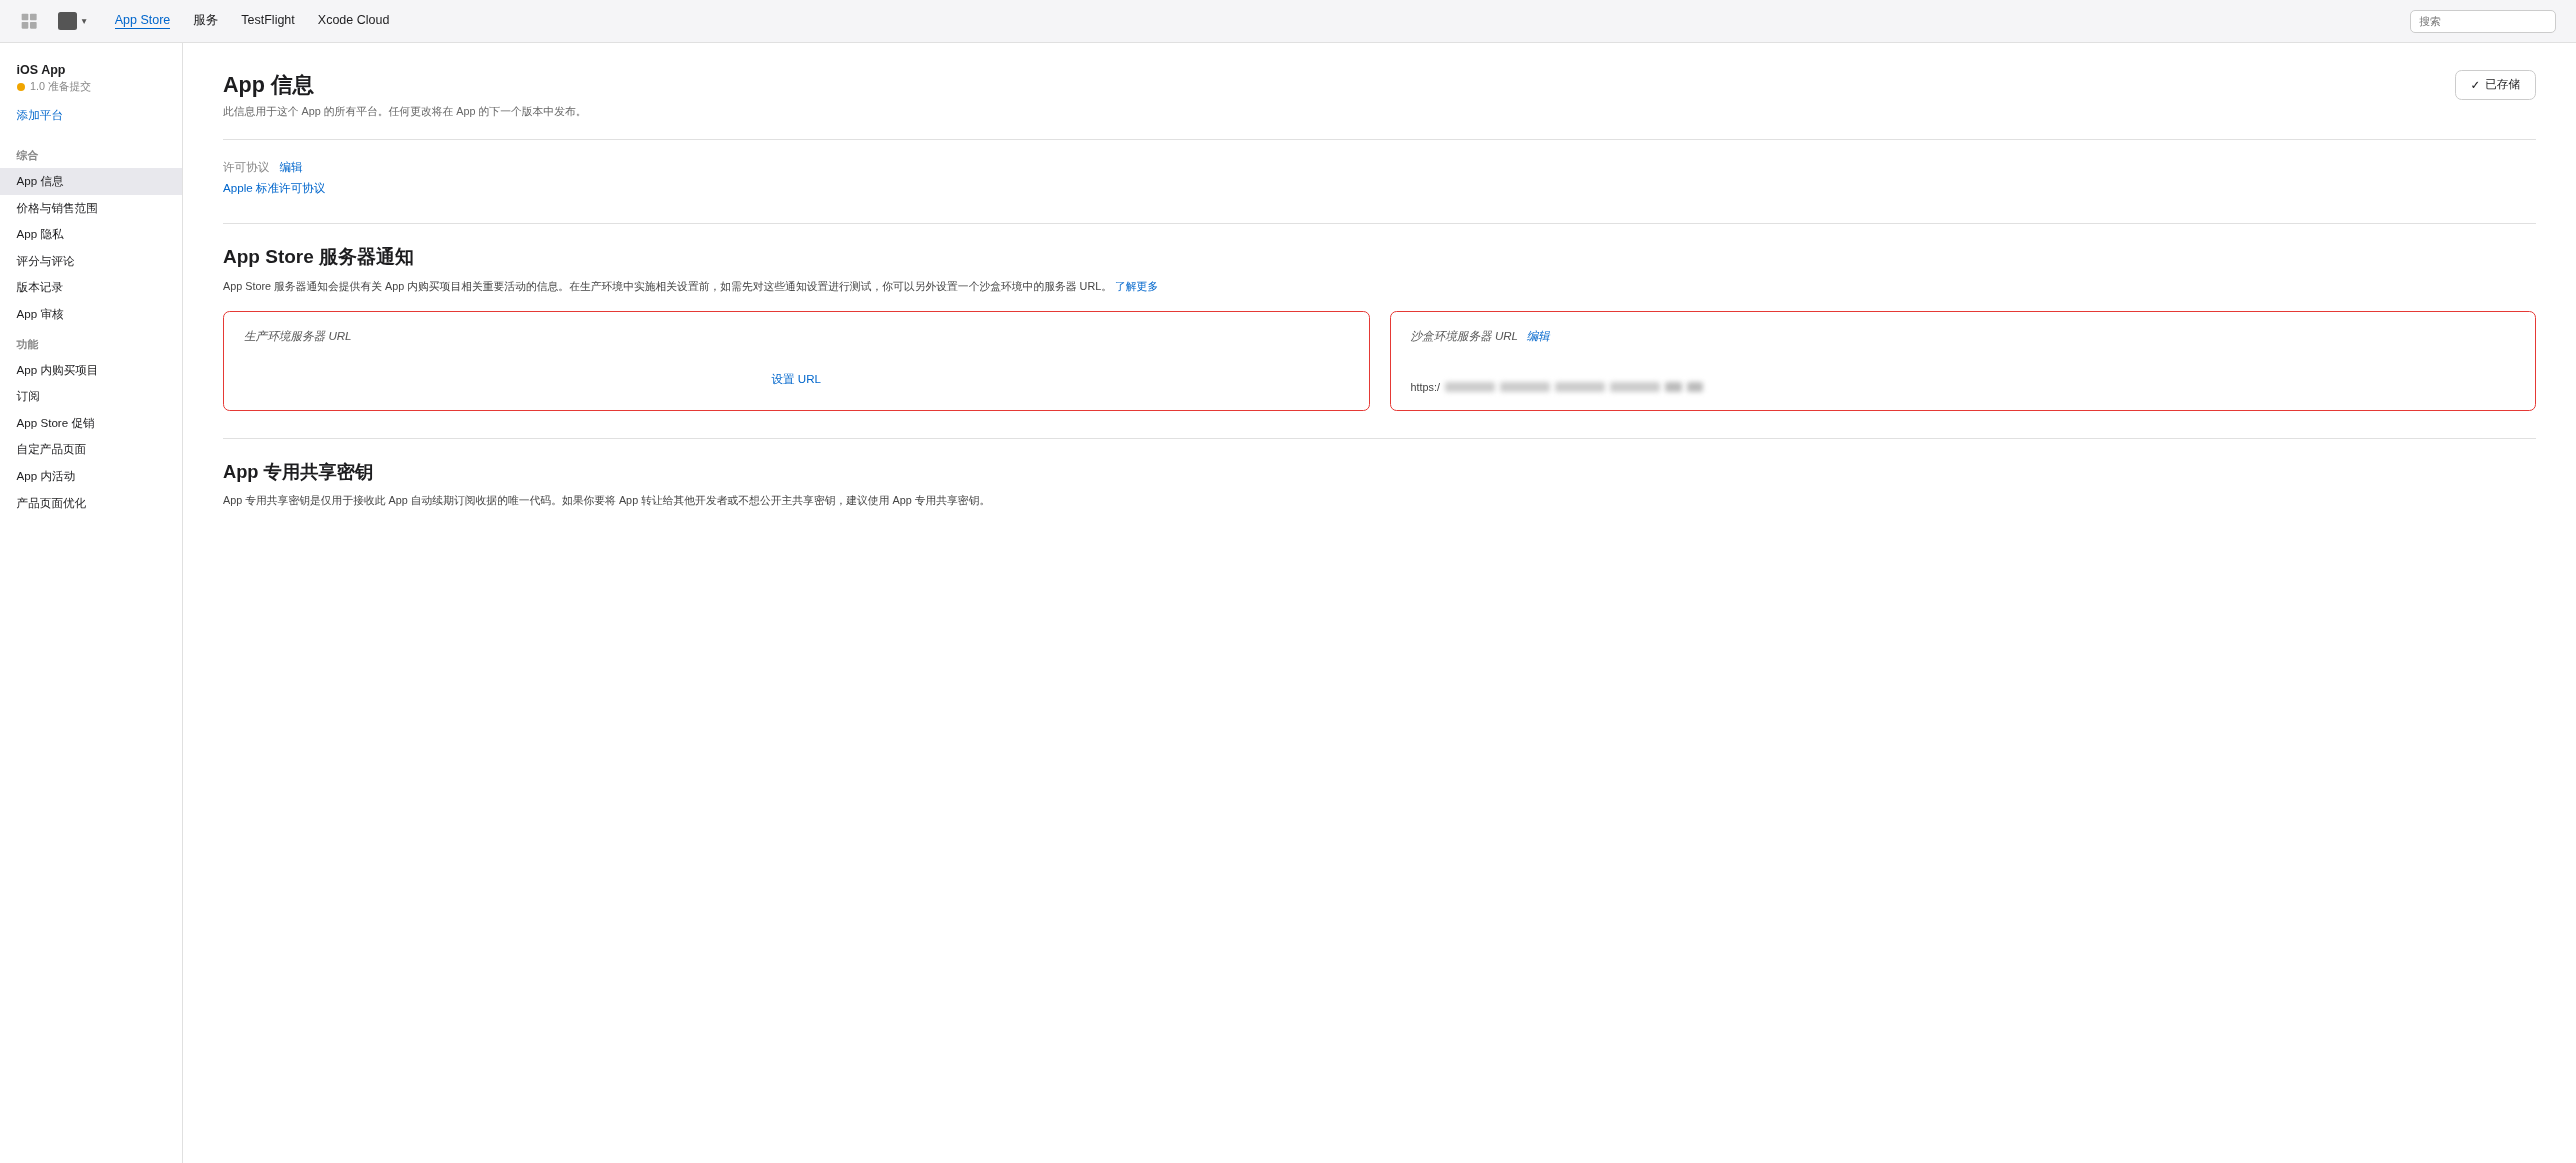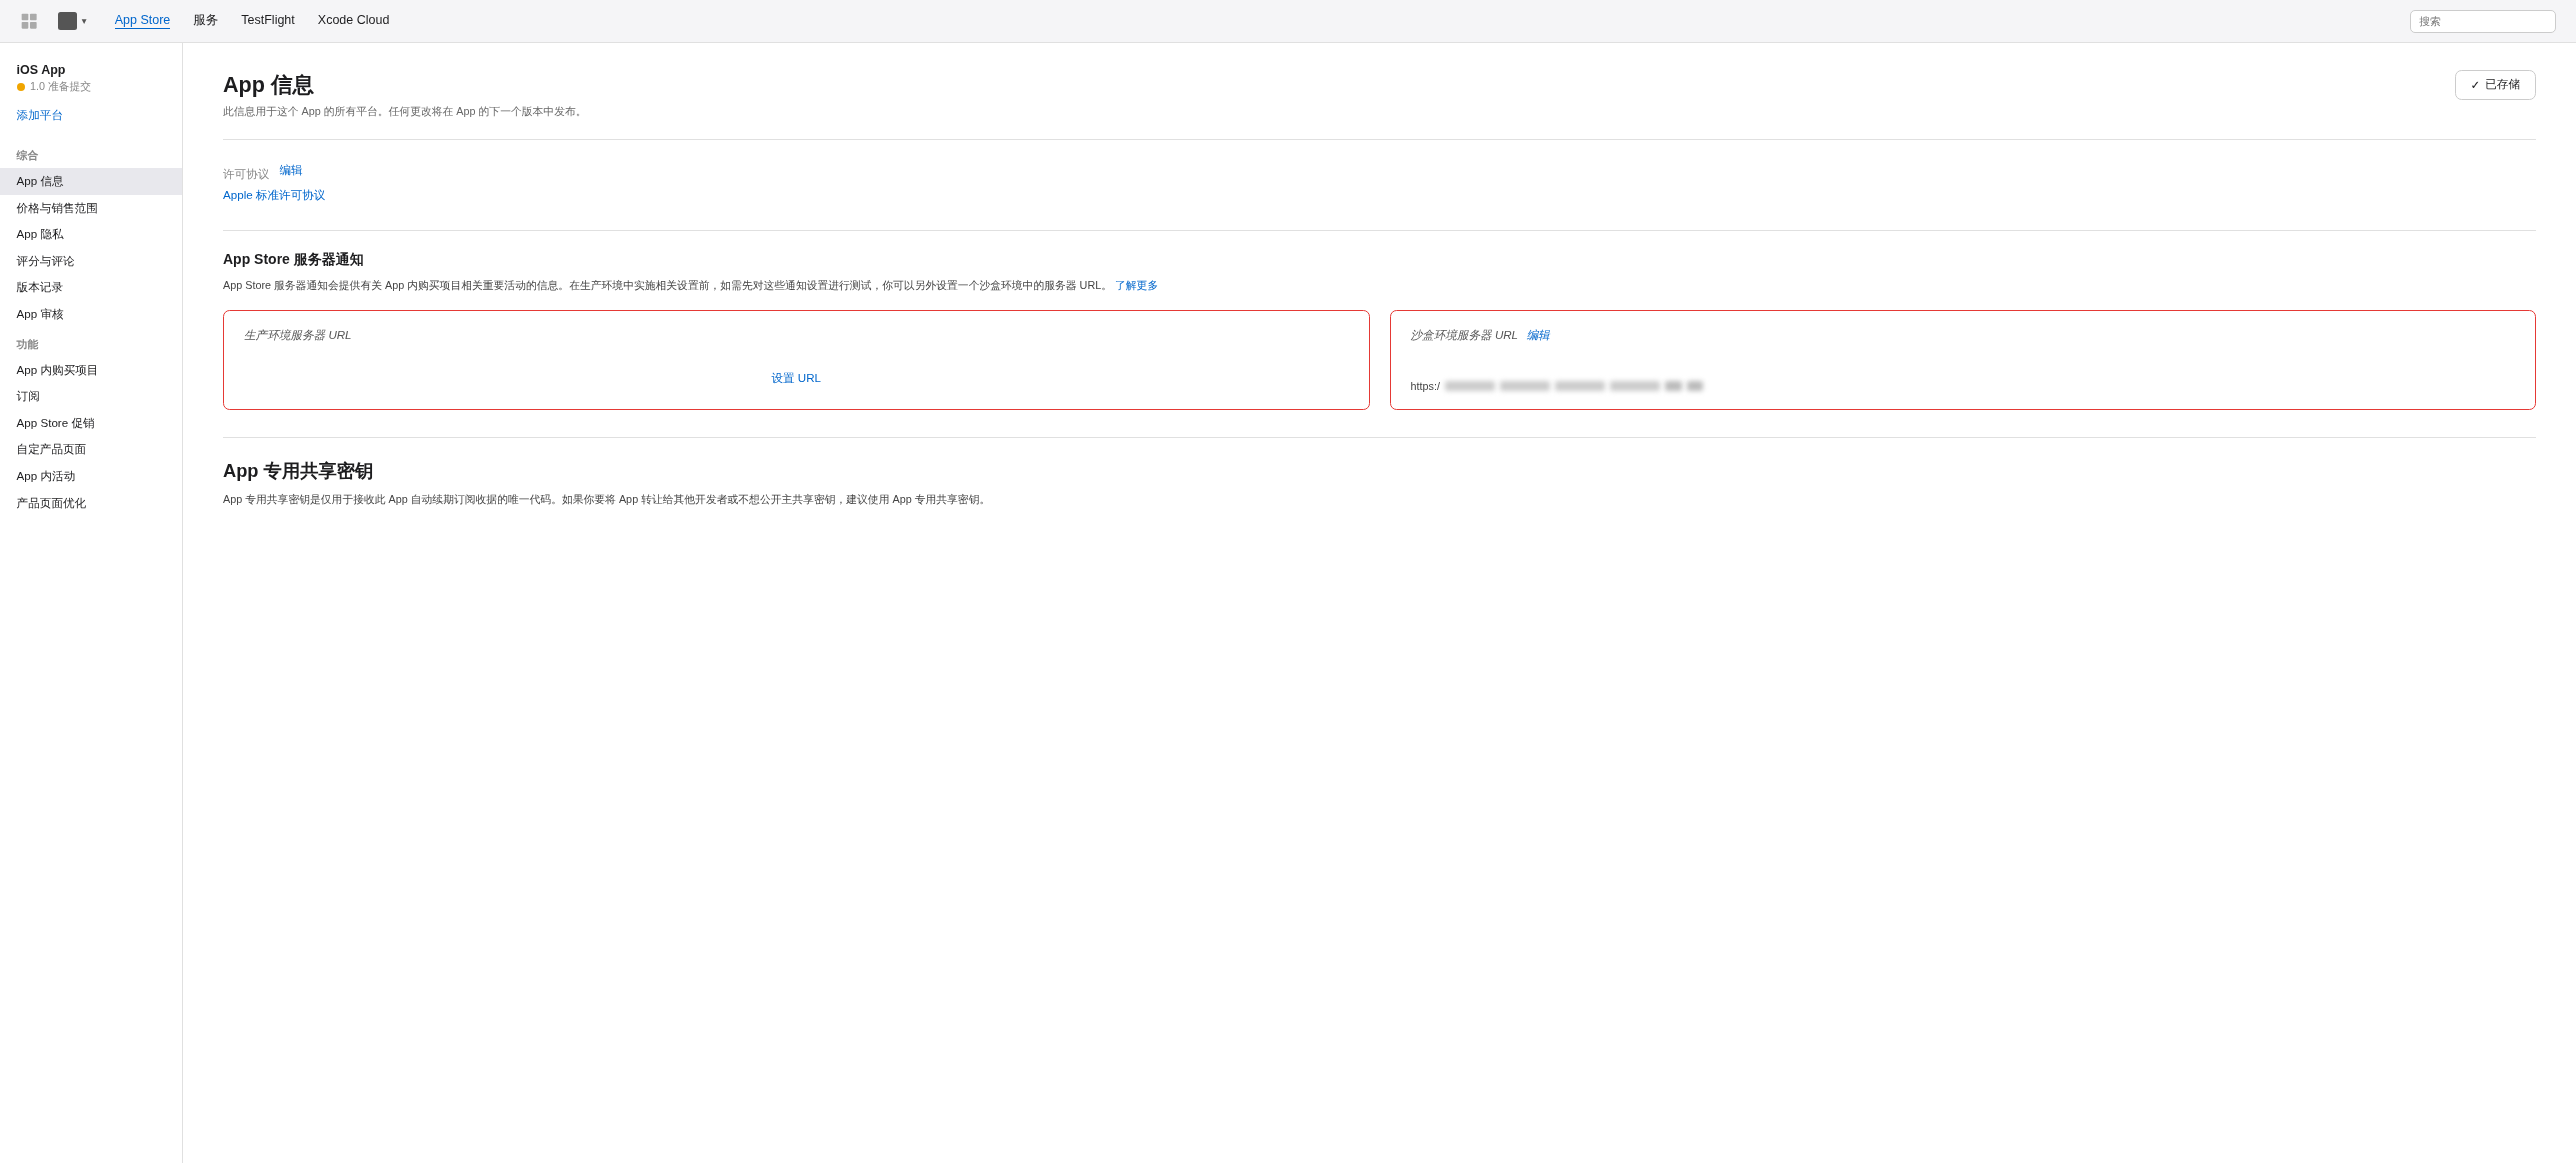--- a/index.html
+++ b/index.html
@@ -195,36 +195,35 @@
     }
     .section-row {
       display: flex;
       align-items: center;
       gap: 10px;
       margin-bottom: 6.6px;
     }
     .section-label {
       font-size: 11.6px;
       color: #888;
-      margin-top: 7px;
     }
     .section-edit-link {
       font-size: 11.6px;
       color: #0066cc;
       cursor: pointer;
     }
     .section-value-link {
       font-size: 11.6px;
       color: #0066cc;
       cursor: pointer;
     }
 
     
     .section-title {
-      font-size: 14px;
+      font-size: 19px;
       font-weight: 700;
       color: #1d1d1f;
       margin-bottom: 8.3px;
     }
     .section-desc {
       font-size: 10.8px;
       color: #444;
       margin-bottom: 16.6px;
       line-height: 1.5;
     }

